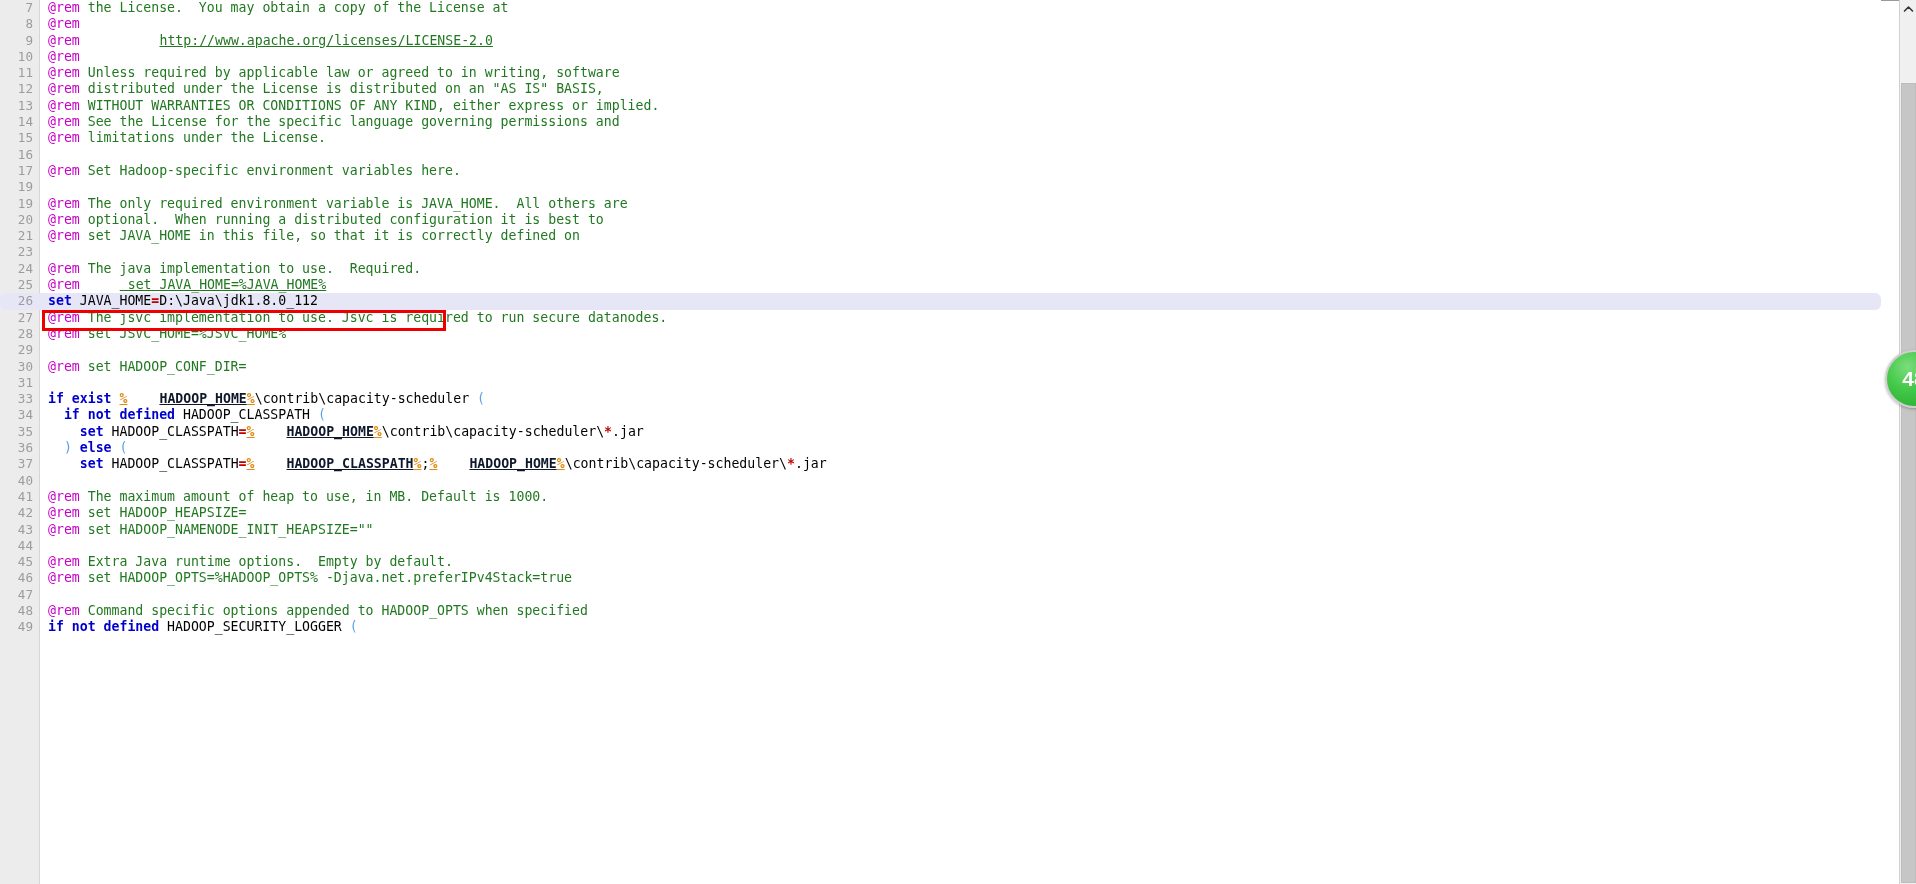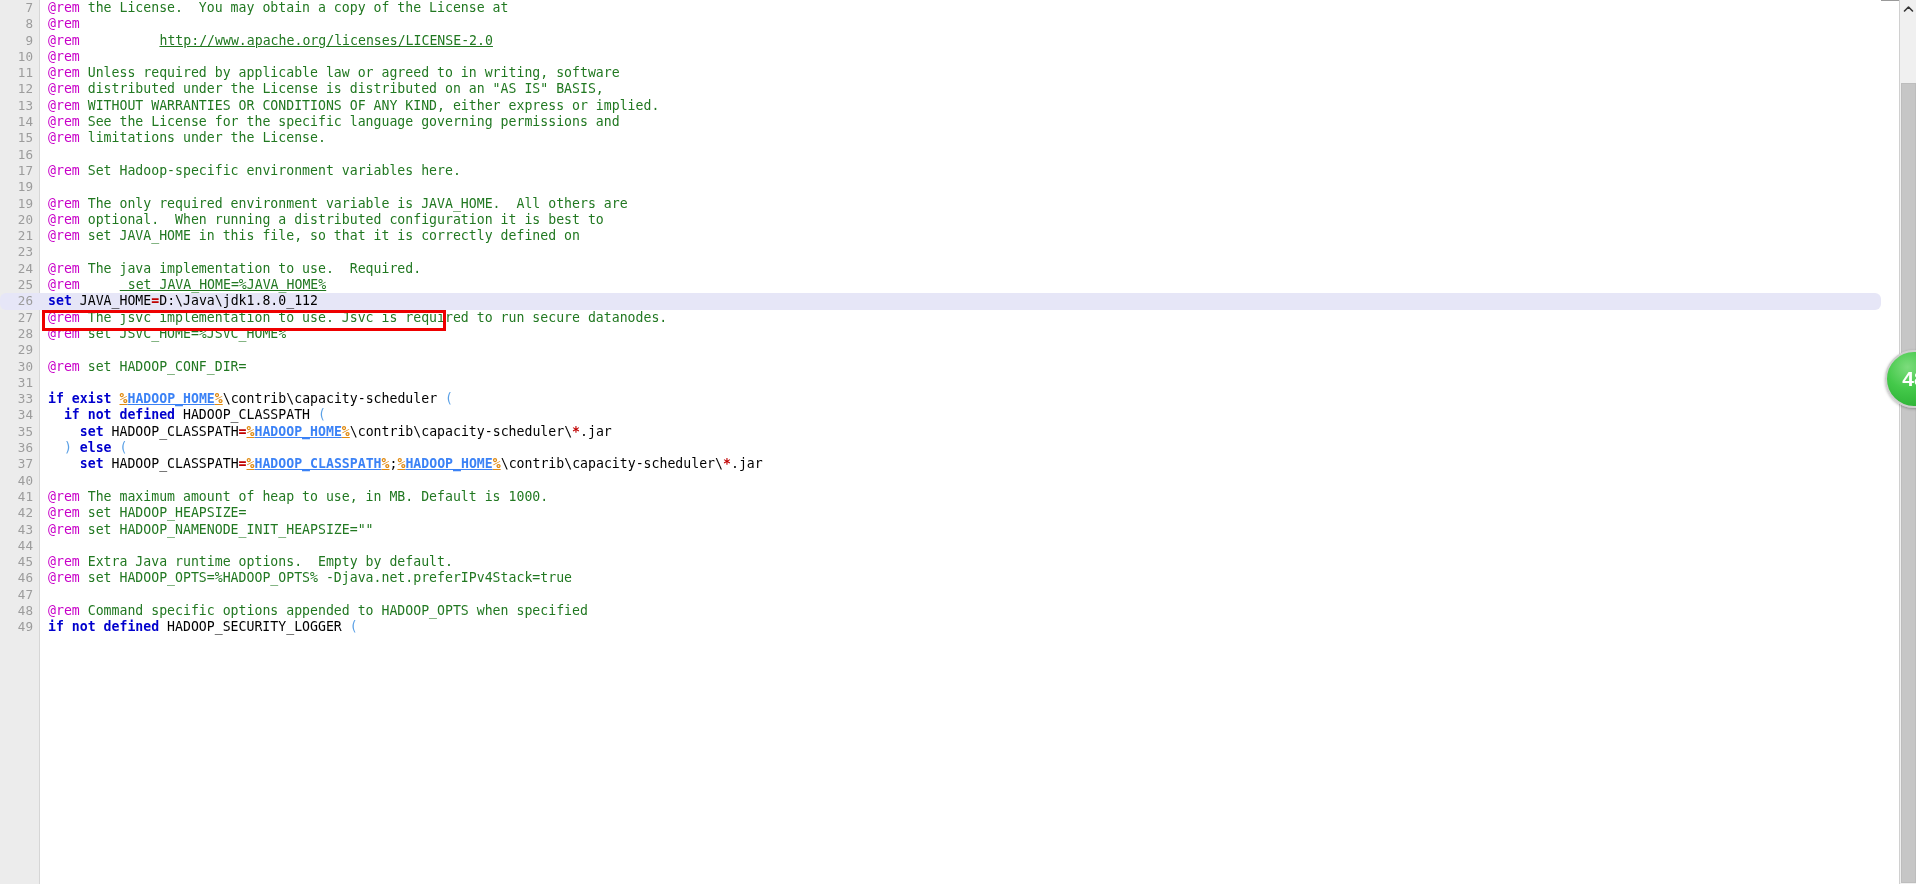--- a/index.html
+++ b/index.html
@@ -88,21 +88,21 @@
     color: #000000;
   }
 
   
   .tok-rem      { color: #c800c8; }
   .tok-comment  { color: #217821; }
   .tok-link     { color: #217821; text-decoration: underline; margin-left: 40px; }
   .tok-kw       { color: #0000cd; font-weight: bold; }
   .tok-eq       { color: #c00000; font-weight: bold; }
   .tok-pct      { color: #e08a10; font-weight: bold; text-decoration: underline; }
-  .tok-var      { color: #3b82f6; font-weight: bold; text-decoration: underline; }
+  .tok-var      { color: #0f172a; font-weight: bold; text-decoration: underline; margin-left: 32px; }
   .tok-paren    { color: #5aa0e6; }
   .tok-plain    { color: #000000; }
   .tok-star     { color: #c00000; font-weight: bold; }
 
   
   #annotation-box {
     position: absolute;
     left: 42px;
     top: 310px;
     width: 404px;

